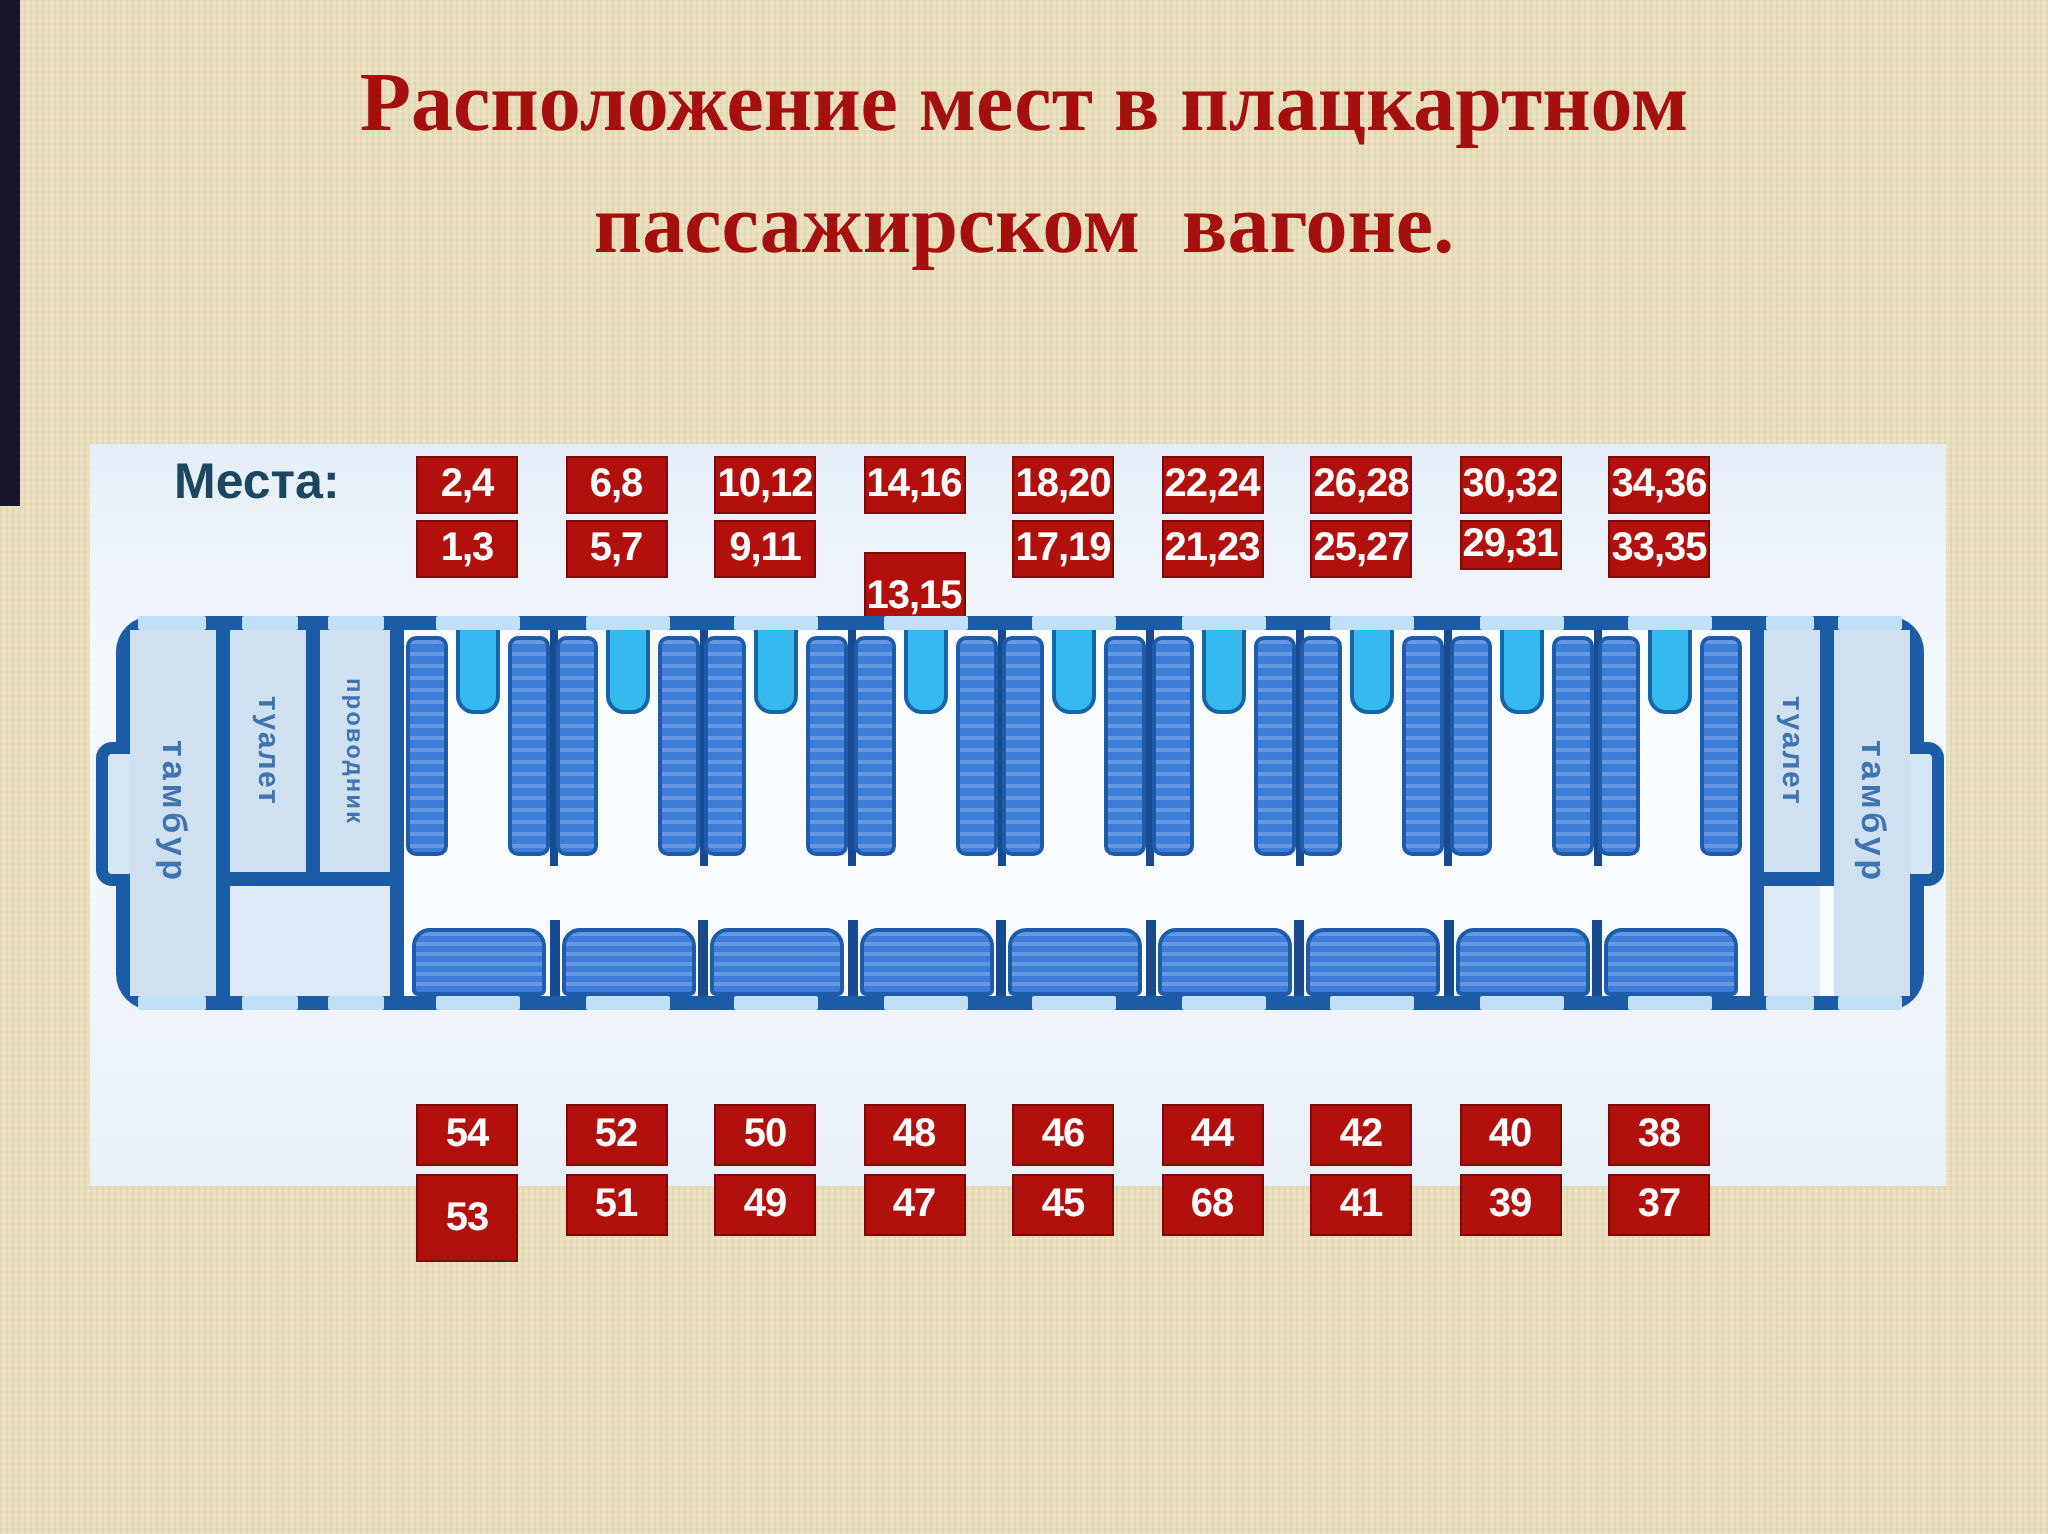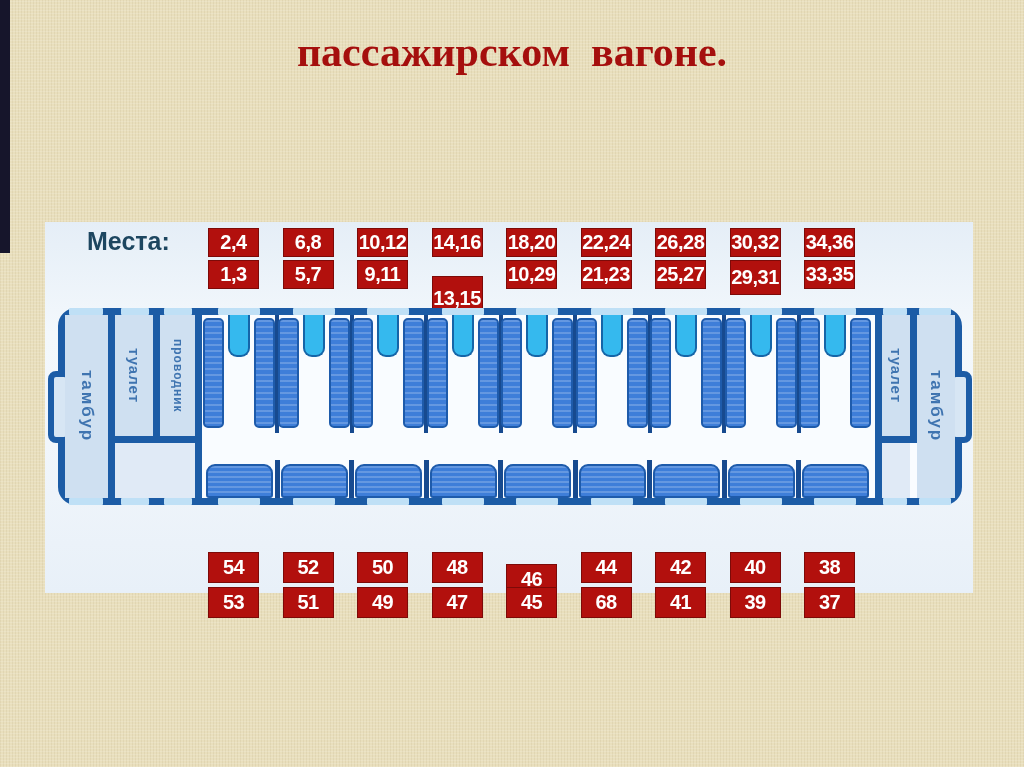--- a/index.html
+++ b/index.html
@@ -103,20 +103,21 @@
   .window{position:absolute;height:7px;background:var(--window-light);border-radius:1px;}
   .window.top{top:-7px;}
   .window.bottom{bottom:-7px;}
 </style>
 </head>
 <body>
 
 <div class="edge-strip"></div>
 
 <h1 class="title">
+  <span>Расположение мест в плацкартном</span>
   <span>пассажирском  вагоне.</span>
 </h1>
 
 <div class="panel">
 
   <div class="legend-label">Места:</div>
 
   <div class="badge-group" id="top-badges">
       <div class="badge-col" style="left: 0px; height: 61px;">
         <div class="badge" style="top: 0px; height: 29px;">2,4</div>
@@ -129,33 +130,33 @@
       <div class="badge-col" style="left: 149px; height: 61px; border-radius: 25px;">
         <div class="badge" style="top: 0px; height: 29px;">10,12</div>
         <div class="badge" style="top: 32px; height: 29px;">9,11</div>
       </div>
       <div class="badge-col" style="left: 223.5px; height: 61px;">
         <div class="badge" style="top: 0px; height: 29px;">14,16</div>
         <div class="badge" style="top: 32px; height: 44px; margin-top: 16px;">13,15</div>
       </div>
       <div class="badge-col" style="left: 298px; height: 61px;">
         <div class="badge" style="top: 0px; height: 29px;">18,20</div>
-        <div class="badge" style="top: 32px; height: 29px;">10,29</div>
+        <div class="badge" style="top: 32px; height: 29px;">17,19</div>
       </div>
       <div class="badge-col" style="left: 372.5px; height: 61px;">
         <div class="badge" style="top: 0px; height: 29px;">22,24</div>
         <div class="badge" style="top: 32px; height: 29px;">21,23</div>
       </div>
       <div class="badge-col" style="left: 447px; height: 61px;">
         <div class="badge" style="top: 0px; height: 29px;">26,28</div>
         <div class="badge" style="top: 32px; height: 29px;">25,27</div>
       </div>
       <div class="badge-col" style="left: 521.5px; height: 61px;">
         <div class="badge" style="top: 0px; height: 29px;">30,32</div>
-        <div class="badge" style="top: 32px; height: 35px;">29,31</div>
+        <div class="badge" style="top: 32px; height: 25px;">29,31</div>
       </div>
       <div class="badge-col" style="left: 596px; height: 61px;">
         <div class="badge" style="top: 0px; height: 29px;">34,36</div>
         <div class="badge" style="top: 32px; height: 29px;">33,35</div>
       </div>
     </div>
 
   <div class="car">
     <div class="coupler left"></div>
     <div class="coupler right"></div>
@@ -275,36 +276,36 @@
           <div class="window bottom" style="left: 749px; width: 42px;"></div>
           <div class="window bottom" style="left: 818px; width: 24px;"></div>
           <div class="window bottom" style="left: 854px; width: 32px;"></div>
         </div>
     </div>
   </div>
 
   <div class="badge-group" id="bottom-badges">
       <div class="badge-col" style="left: 0px; height: 66px;">
         <div class="badge" style="top: 0px; height: 31px;">54</div>
-        <div class="badge" style="top: 35px; height: 31px;">53</div>
+        <div class="badge" style="top: 35px; height: 44px;">53</div>
       </div>
       <div class="badge-col" style="left: 74.5px; height: 66px;">
         <div class="badge" style="top: 0px; height: 31px;">52</div>
         <div class="badge" style="top: 35px; height: 31px;">51</div>
       </div>
       <div class="badge-col" style="left: 149px; height: 66px;">
         <div class="badge" style="top: 0px; height: 31px;">50</div>
         <div class="badge" style="top: 35px; height: 31px;">49</div>
       </div>
       <div class="badge-col" style="left: 223.5px; height: 66px;">
         <div class="badge" style="top: 0px; height: 31px;">48</div>
         <div class="badge" style="top: 35px; height: 31px;">47</div>
       </div>
       <div class="badge-col" style="left: 298px; height: 66px;">
-        <div class="badge" style="top: 12px; height: 31px; text-align: right;">46</div>
+        <div class="badge" style="top: 0px; height: 31px; text-align: right;">46</div>
         <div class="badge" style="top: 35px; height: 31px;">45</div>
       </div>
       <div class="badge-col" style="left: 372.5px; height: 66px;">
         <div class="badge" style="top: 0px; height: 31px;">44</div>
         <div class="badge" style="top: 35px; height: 31px;">68</div>
       </div>
       <div class="badge-col" style="left: 447px; height: 66px;">
         <div class="badge" style="top: 0px; height: 31px;">42</div>
         <div class="badge" style="top: 35px; height: 31px;">41</div>
       </div>

